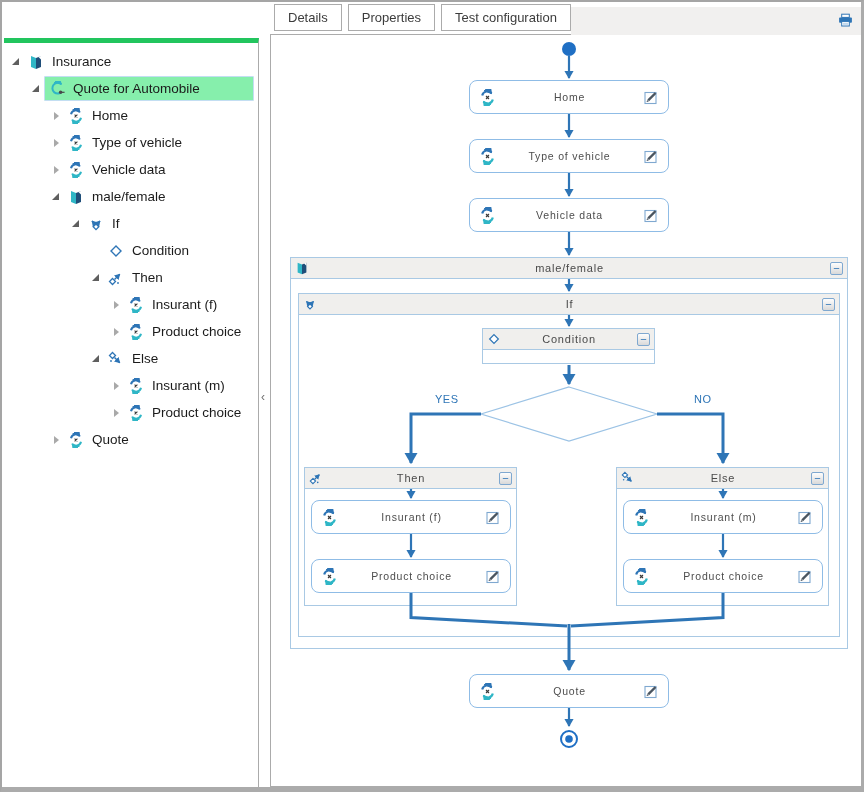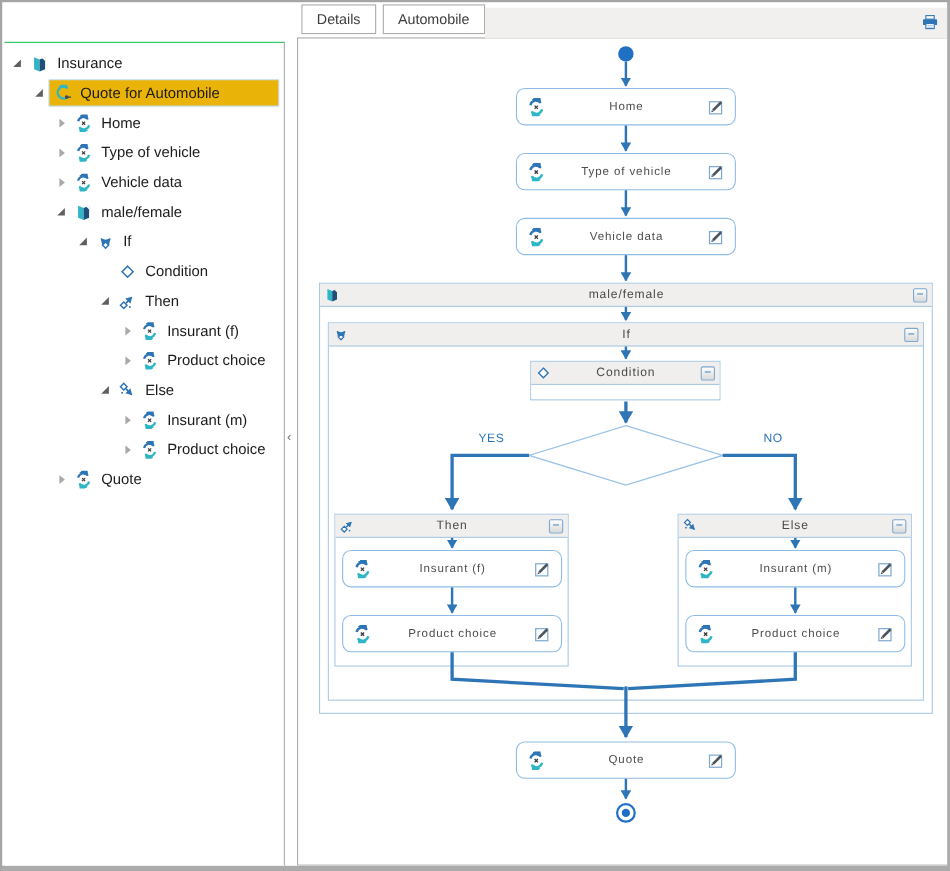--- a/index.html
+++ b/index.html
@@ -11,30 +11,30 @@
   
   .topbar{position:absolute;left:266px;top:2px;width:595px;height:31px;display:flex;align-items:flex-start;z-index:20;}
   .tab{height:27px;line-height:25px;border:1px solid #ababab;background:#fff;margin-left:6px;
     padding:0 13px;font-size:13px;color:#3c3c3c;white-space:nowrap;cursor:default;}
   .tab.active{height:31px;line-height:29px;border-bottom:none;z-index:22;}
   .tab-filler{flex:1;height:28px;background:#f1f0ef;position:relative;align-self:flex-end;}
   .print-btn{position:absolute;right:9px;top:6px;width:17px;height:16px;}
 
   
   .tree-panel{position:absolute;left:2px;top:36px;width:255px;height:749px;background:#fff;
-    border-top:1px solid #22c55e;border-right:1px solid #ababab;padding-top:5px;z-index:10;}
+    border-top:5px solid #22c55e;border-right:1px solid #ababab;padding-top:5px;z-index:10;}
   .trow{height:27px;display:flex;align-items:center;font-size:13.5px;color:#1b1b1b;white-space:nowrap;}
   .tw{width:14px;height:14px;flex:0 0 14px;position:relative;}
   .tw.exp::after{content:"";position:absolute;left:2px;top:3px;width:0;height:0;
     border-bottom:7px solid #5f5f5f;border-left:7px solid transparent;}
   .tw.col::after{content:"";position:absolute;left:4px;top:3px;width:0;height:0;
     border-left:5px solid #a9a9a9;border-top:4px solid transparent;border-bottom:4px solid transparent;}
   .ticon{width:16px;height:16px;flex:0 0 16px;margin:0 6px 0 2px;}
   .rowbody{display:flex;align-items:center;flex:1;height:25px;margin-right:4px;padding-left:2px;border-radius:1px;}
-  .trow.sel .rowbody{background:#eab308;border:1px solid #c3def2;}
+  .trow.sel .rowbody{background:#86efac;border:1px solid #c3def2;}
   .tlabel{padding-left:2px;}
 
   
   .splitter{position:absolute;left:258px;top:36px;width:10px;height:749px;background:#fff;z-index:9;}
   .split-glyph{position:absolute;left:1px;top:352px;font-size:12px;color:#6f6f6f;cursor:pointer;}
 
   
   .diagram-panel{position:absolute;left:268px;top:32px;width:593px;height:753px;background:#fff;
     border:1px solid #ababab;z-index:1;}
 
@@ -114,21 +114,22 @@
       <rect x="4.2" y="8.4" width="7.6" height="4.6" fill="#fff" stroke="#2E75B6" stroke-width="1"></rect>
       <path d="M5.5,10.3 H10.5 M5.5,11.8 H10.5" stroke="#9cc3e5" stroke-width="0.8"></path>
     </symbol>
   </defs>
 </svg>
 
 <div class="window">
 
   <div class="topbar">
     <div class="tab">Details</div>
-    <div class="tab">Automobile</div>
+    <div class="tab">Properties</div>
+    <div class="tab">Test configuration</div>
     <div class="tab-filler">
       <svg class="print-btn">
           <use href="#sym-printer"></use>
         </svg>
     </div>
   </div>
 
   <div class="tree-panel">
 
     <div class="trow" style="padding-left:6px">

